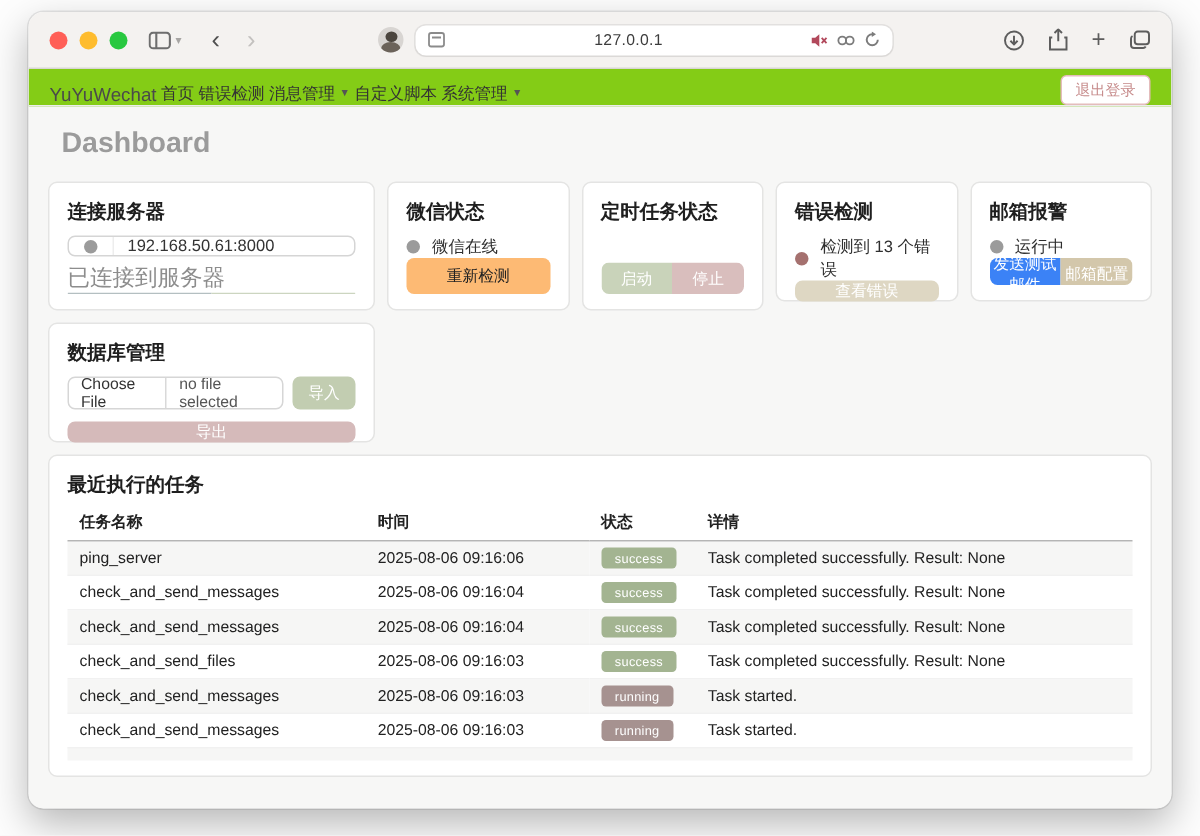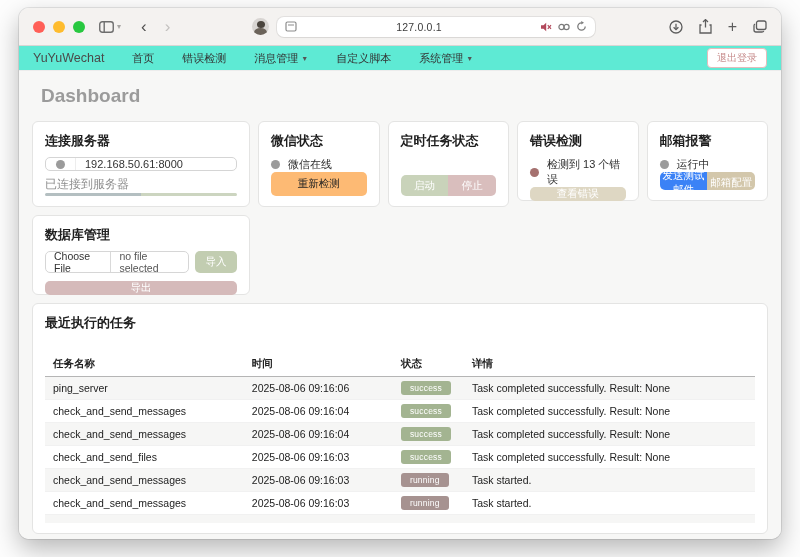--- a/index.html
+++ b/index.html
@@ -41,22 +41,22 @@
     display:flex;align-items:center;padding:0 8px;gap:6px;
   }
   .url-text{flex:1;text-align:center;font-size:10.5px;color:#3c3c3c;letter-spacing:.2px;}
   .url-left{color:#8b8b8b;}
   .url-right{display:flex;align-items:center;gap:6px;}
   .right-tools{display:flex;align-items:center;gap:16px;color:#5d5d5d;}
   svg{display:block;}
   
   .site{flex:1;display:flex;flex-direction:column;background:#f7f7f6;overflow:hidden;}
   .site-nav{
-    flex:0 0 25px;background:#5eead4;border-bottom:1px solid #ececec;
-    display:flex;align-items:center;padding:0 14px;gap:28px;
+    flex:0 0 25px;background:#84cc16;border-bottom:1px solid #ececec;
+    display:flex;align-items:flex-end;padding:0 14px;gap:3px;
   }
   .brand{font-size:12.5px;color:#4a4a4a;}
   .nav-item{font-size:11px;color:#333;display:flex;align-items:center;gap:3px;cursor:default;}
   .caret{font-size:7px;color:#555;}
   .logout{
     margin-left:auto;font-size:10px;color:#c68a8a;background:#fff;
     border:1px solid #e4bcbc;border-radius:4px;padding:2px 9px;
   }
   .content{flex:1;padding:8px 13px 0;}
   .dash-title{font-size:19px;font-weight:600;color:#9b9b9b;margin:6px 0 14px;padding-left:9px;}
@@ -66,21 +66,21 @@
     padding:10px 12px;display:flex;flex-direction:column;
   }
   .card.r1{height:86px;} .card.r2{height:80px;}
   .card-title{font-size:13px;font-weight:bold;color:#1f1f1f;margin-bottom:7px;}
   .status-line{display:flex;align-items:center;gap:8px;font-size:11px;color:#2e2e2e;}
   .dot{width:9px;height:9px;border-radius:50%;background:#9b9b9b;flex:0 0 auto;}
   .dot.error{background:#a5716f;}
   .ip-box{display:flex;align-items:center;border:1px solid #d5d5d5;border-radius:5px;height:22px;background:#fff;}
   .ip-box .dot-cell{display:flex;align-items:center;padding:0 10px;height:100%;border-right:1px solid #ededed;}
   .ip-input{border:none;outline:none;flex:1;font-size:11px;color:#333;padding:0 9px;font-family:inherit;background:transparent;}
-  .muted{font-size:12px;color:#8d8d8d;margin-top:5px;}
+  .muted{font-size:15px;color:#8d8d8d;margin-top:5px;}
   .btn-group{display:flex;border-radius:5px;overflow:hidden;margin-top:auto;}
   .btn{
     flex:1;height:21px;display:flex;align-items:center;justify-content:center;
     font-size:10.5px;color:#fff;border:none;font-family:inherit;
   }
   .btn.single{border-radius:5px;margin-top:auto;}
   .btn.test{background:#b4bfc1;} .btn.saveip{background:#ccd5c0;}
   .btn.recheck{background:#fdba74;color:#222;font-weight:normal;}
   .btn.start{background:#c9d3ba;} .btn.stop{background:#d9bebd;}
   .btn.viewerr{background:#ded7c3;}
@@ -89,21 +89,21 @@
   .file-row{display:flex;align-items:center;gap:6px;margin-bottom:8px;}
   .file-box{
     flex:1;display:flex;align-items:center;border:1px solid #d6d6d6;border-radius:5px;
     height:22px;background:#fff;overflow:hidden;
   }
   .file-btn{font-size:10.5px;color:#333;padding:0 8px;height:100%;display:flex;align-items:center;border-right:1px solid #d9d9d9;}
   .file-status{font-size:10.5px;color:#555;padding:0 8px;}
   .btn.import{flex:0 0 42px;height:22px;border-radius:5px;background:#c2cdb1;}
   
   .table-card{background:#fff;border:1px solid #e4e4e3;border-radius:6px;padding:10px 12px 0;}
-  .table-title{font-size:13px;font-weight:bold;color:#1f1f1f;margin-bottom:20px;}
+  .table-title{font-size:13px;font-weight:bold;color:#1f1f1f;margin-bottom:4px;}
   table{width:100%;border-collapse:collapse;font-size:10.5px;color:#222;}
   thead th{text-align:left;font-weight:bold;padding:5px 8px;border-bottom:1px solid #b5b5b5;}
   th.c-name{width:28%;} th.c-time{width:21%;} th.c-status{width:10%;} th.c-detail{width:41%;}
   tbody td{padding:4px 8px;height:20px;}
   tbody tr{border-top:1px solid #f1f1f1;}
   tbody tr:nth-child(odd){background:#f6f6f5;}
   .badge{display:inline-block;padding:2px 9px;border-radius:3px;color:#fff;font-size:8.5px;letter-spacing:.2px;}
   .badge.success{background:#a3b491;}
   .badge.running{background:#a69290;}
   .partial-row{height:9px;background:#f6f6f5;margin:0 0 10px;border-top:1px solid #f1f1f1;}

